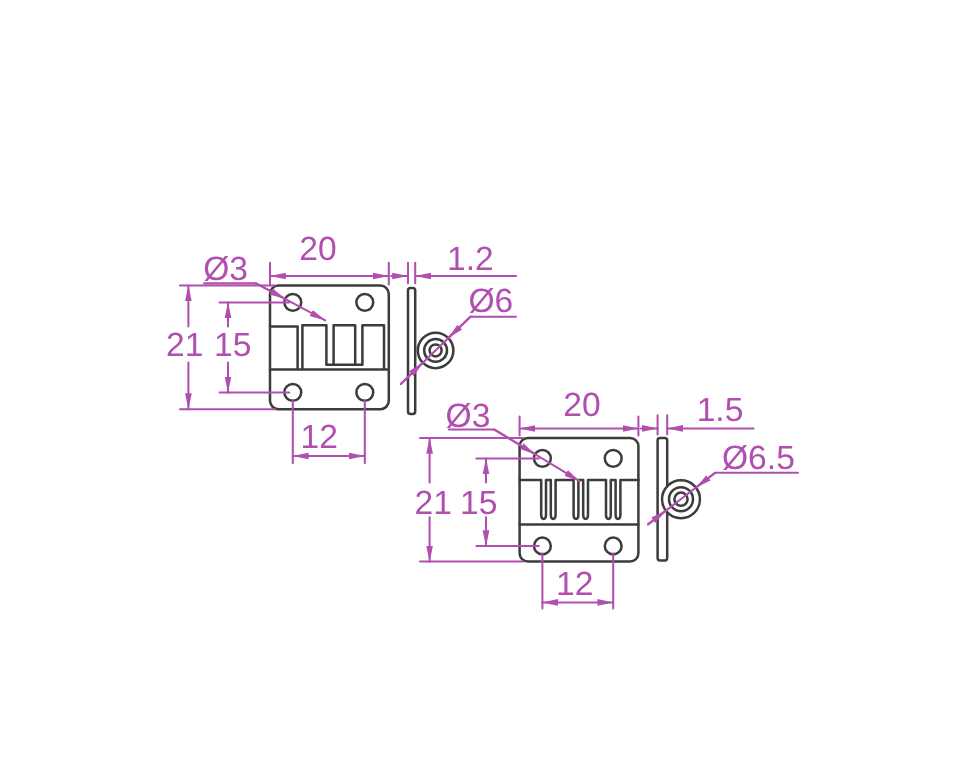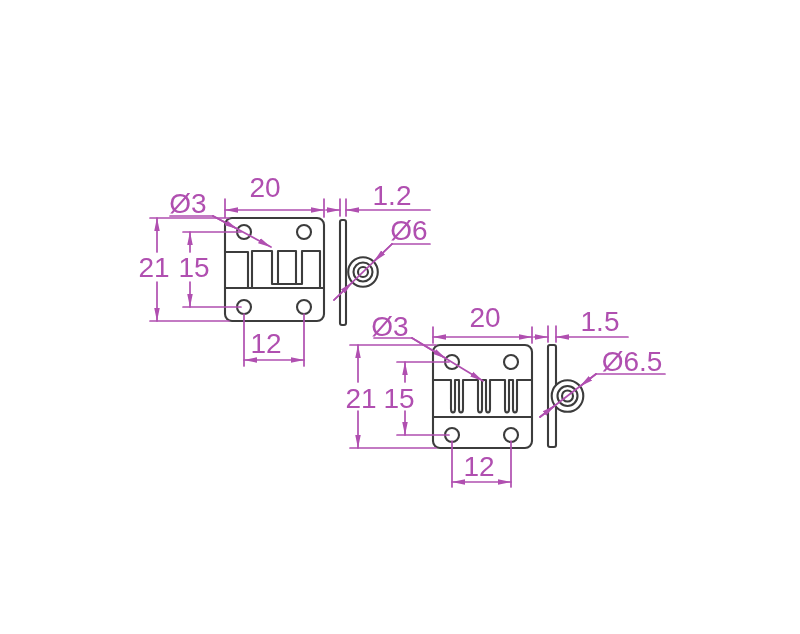--- a/index.html
+++ b/index.html
@@ -1,17 +1,17 @@
 <!DOCTYPE html>
 <html><head>
 <meta charset="utf-8">
 <style>
   html,body{margin:0;padding:0;background:#ffffff;}
   #canvas{position:relative;width:800px;height:568px;background:#ffffff;overflow:hidden;
-          font-family:"Liberation Sans",sans-serif;}
+          font-family:"Liberation Sans",sans-serif;margin-top:20px;}
   svg{display:block;}
   .dark{stroke:#3c3c3c;stroke-width:2.1;fill:none;stroke-linecap:round;stroke-linejoin:round;}
   .dim{stroke:#b04fb0;stroke-width:1.7;fill:none;stroke-linecap:round;}
   .dimtxt{fill:#b04fb0;stroke:none;font-family:"Liberation Sans",sans-serif;
           font-size:28px;text-anchor:middle;}
   .whitefill{fill:#ffffff;stroke:none;}
 </style>
 </head>
 <body>
 

